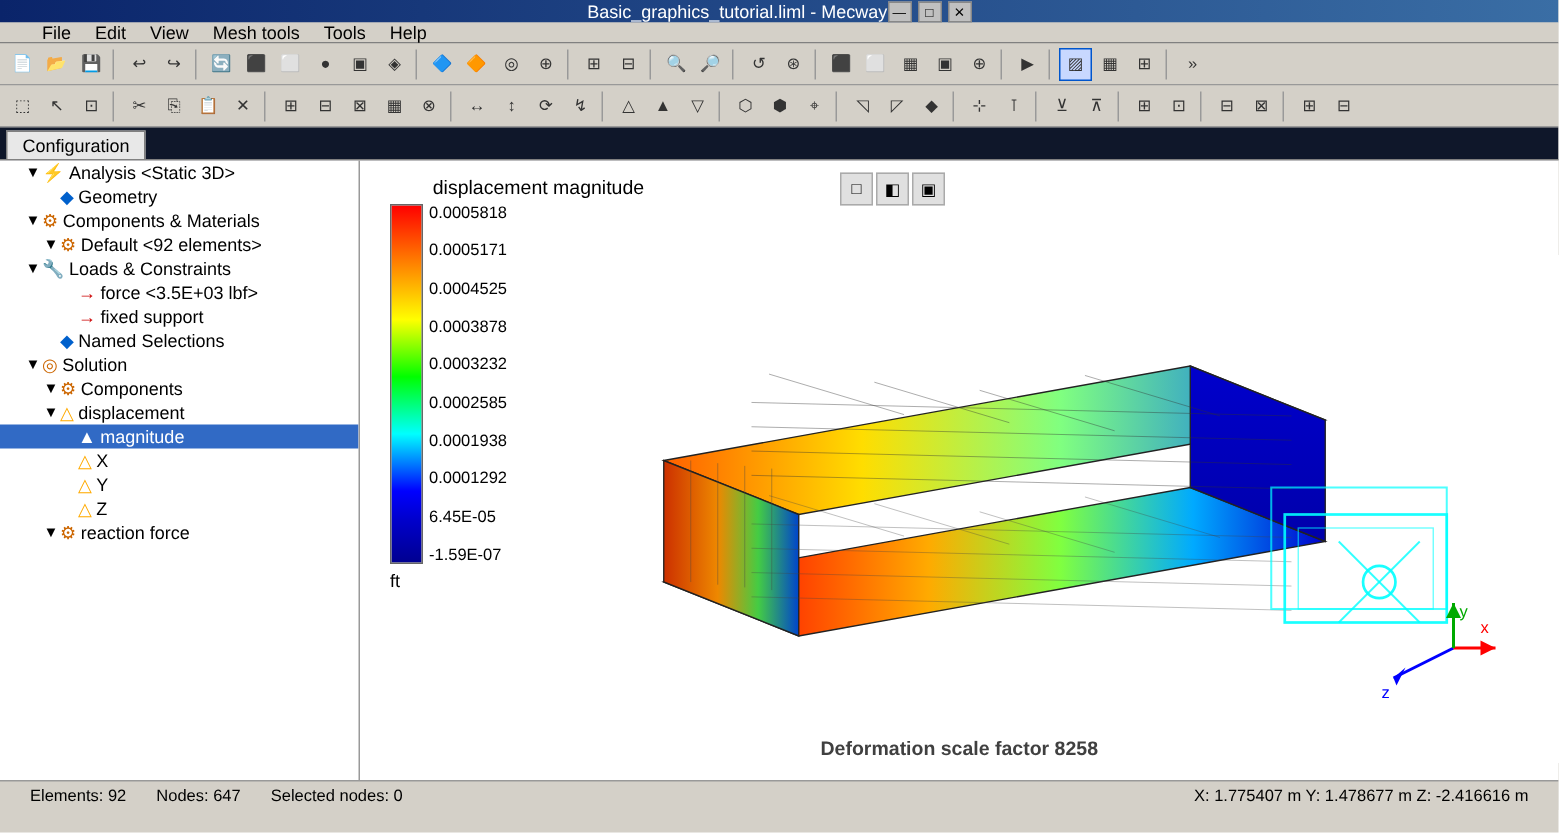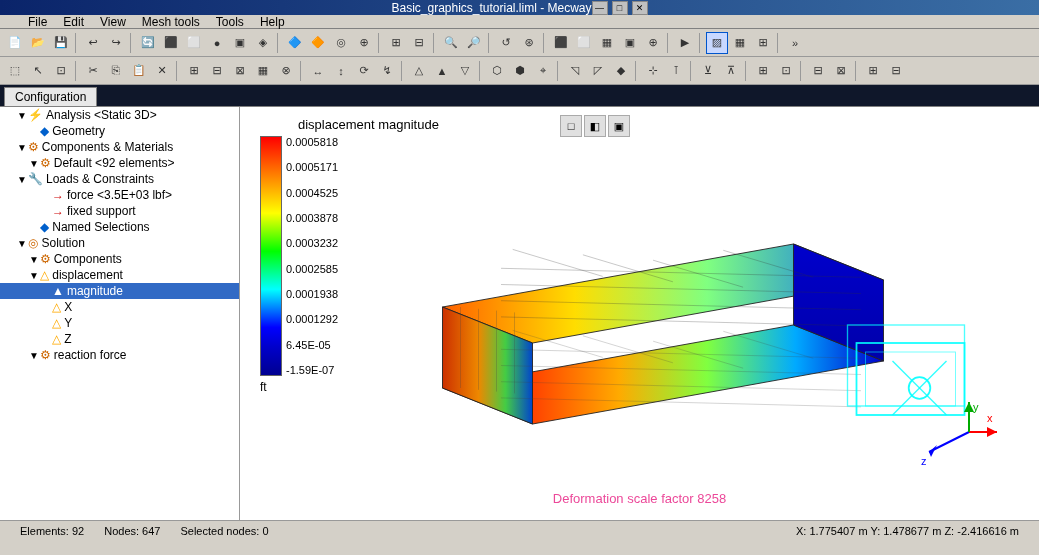--- a/index.html
+++ b/index.html
@@ -117,21 +117,21 @@
       position: absolute;
       left: 20px;
       top: 10px;
       display: flex;
       flex-direction: column;
       align-items: flex-start;
     }
     #legend-title {
       font-size: 13px;
       margin-bottom: 4px;
-      text-align: right;
+      text-align: center;
       width: 100%;
       margin-left: 19px;
     }
     #legend-bar-container {
       display: flex;
       align-items: center;
     }
     #legend-bar {
       width: 22px;
       height: 240px;
@@ -175,21 +175,22 @@
     }
 
     
     #deform-label {
       position: absolute;
       bottom: 14px;
       left: 0;
       right: 0;
       text-align: center;
       font-size: 13px;
-      color: #ec4899;
+      color: #404040;
+      font-weight: bold;
     }
 
     
     #viewport-toolbar {
       position: absolute;
       top: 8px;
       left: 320px;
       display: flex;
       gap: 2px;
     }

